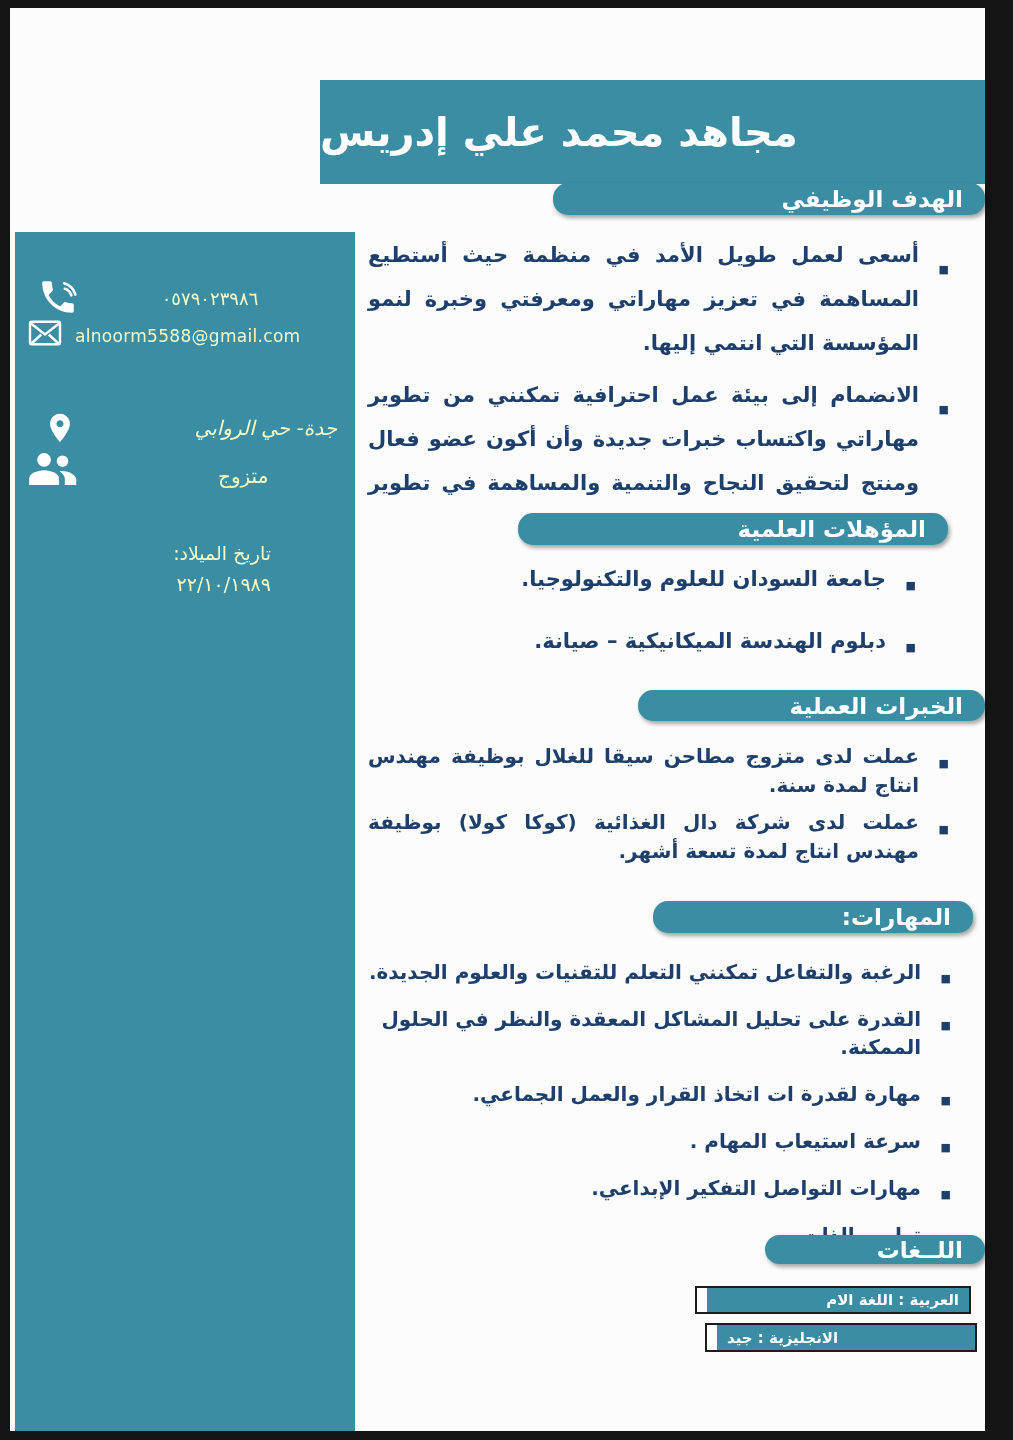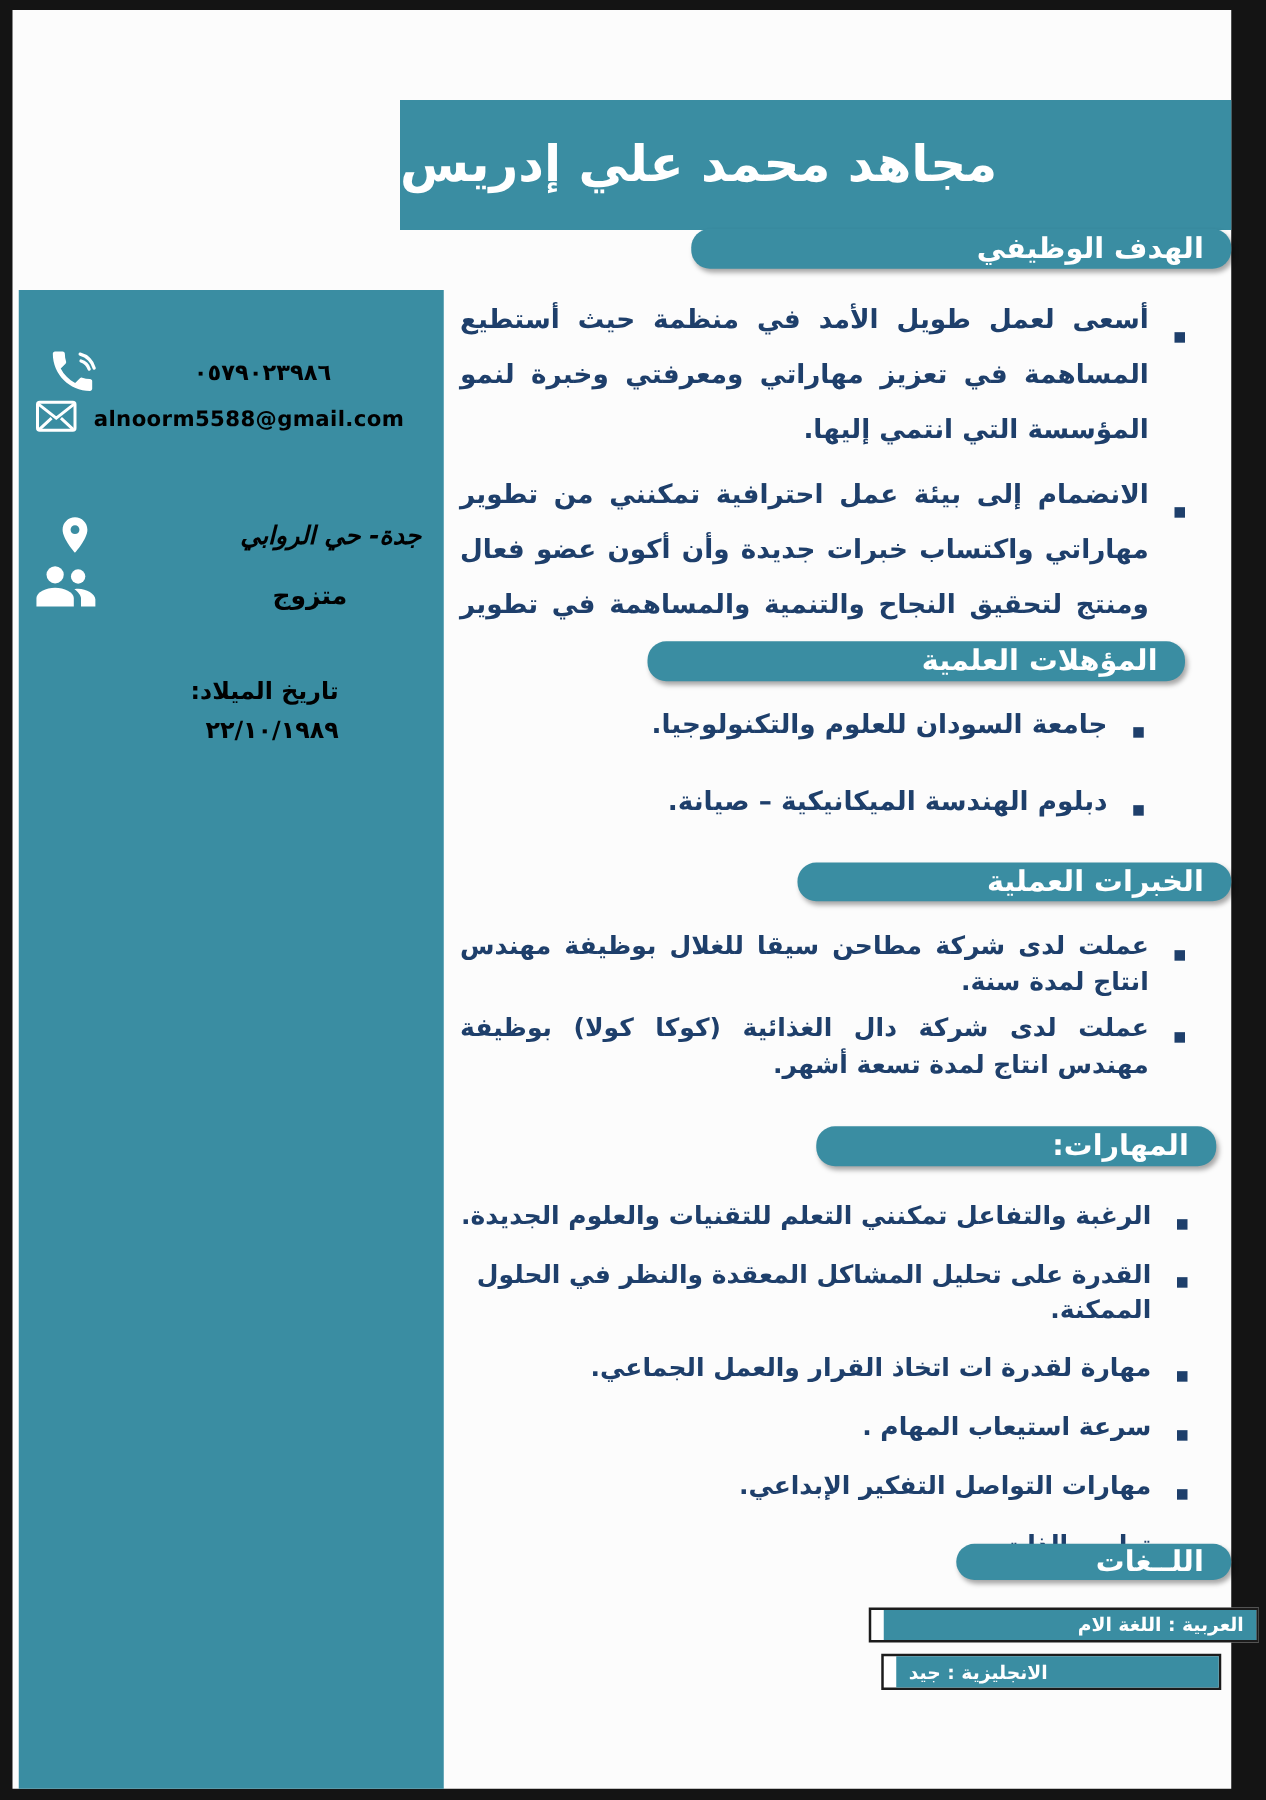--- a/index.html
+++ b/index.html
@@ -28,21 +28,21 @@
     direction:rtl;
     margin-top:44px;
   }
   .band span{color:#fff;font-weight:bold;font-size:40px;letter-spacing:1px;}
   
   .sidebar{
     position:absolute;left:5px;top:224px;width:340px;height:1199px;
     background:var(--teal);color:#fff;
   }
   .sb-ic{position:absolute;line-height:0;}
-  .sb-text{position:absolute;color:#000000;font-weight:bold;direction:rtl;}
+  .sb-text{position:absolute;color:#fef9c3;font-weight:normal;direction:rtl;}
   .sb-phone-ic{left:22px;top:44px;}
   .sb-phone{left:100px;top:56px;width:190px;text-align:center;font-size:18px;letter-spacing:3px;direction:ltr;}
   .sb-email-ic{left:12px;top:86px;}
   .sb-email{left:60px;top:94px;font-size:17px;direction:ltr;letter-spacing:.3px;}
   .sb-pin-ic{left:28px;top:176px;}
   .sb-location{right:18px;top:184px;font-size:20px;font-style:italic;}
   .sb-people-ic{left:8px;top:214px;}
   .sb-marital{left:203px;top:232px;font-size:20px;}
   .sb-dob{right:84px;top:306px;font-size:19px;line-height:31px;text-align:right;}
   
@@ -81,21 +81,21 @@
   .l-skill li::before{top:7px;}
   
   .lang-bar{
     position:absolute;border:2px solid #1c1c1c;background:#fff;
   }
   .lang-fill{
     position:absolute;top:0;bottom:0;right:0;left:10px;background:var(--teal);
     color:#fff;font-weight:bold;font-size:15px;
     display:flex;align-items:center;direction:rtl;padding:0 10px;
   }
-  .lb1{left:685px;top:1278px;width:312px;height:28px;}
+  .lb1{left:685px;top:1278px;width:276px;height:28px;}
   .lb1 .lang-fill{justify-content:flex-start;}
   .lb2{left:695px;top:1315px;width:272px;height:29px;text-align:center;}
   .lb2 .lang-fill{justify-content:flex-end;}
 </style>
 </head>
 <body>
 
 <div class="page">
 
   <div class="band">
@@ -158,21 +158,21 @@
   </div>
   <ul class="cv-list l-qual">
     <li>جامعة السودان للعلوم والتكنولوجيا.</li>
     <li>دبلوم الهندسة الميكانيكية – صيانة.</li>
   </ul>
 
   <div class="sec-h h-exp">
     <span>الخبرات العملية</span>
   </div>
   <ul class="cv-list l-exp">
-    <li>عملت لدى شركة مطاحن سيقا للغلال بوظيفة مهندس انتاج لمدة سنة.</li>
+    <li>عملت لدى متزوج مطاحن سيقا للغلال بوظيفة مهندس انتاج لمدة سنة.</li>
     <li>عملت لدى شركة دال الغذائية (كوكا كولا) بوظيفة مهندس انتاج لمدة تسعة أشهر.</li>
   </ul>
 
   <div class="sec-h h-skill">
     <span>المهارات:</span>
   </div>
   <ul class="cv-list l-skill">
     <li>الرغبة والتفاعل تمكنني التعلم للتقنيات والعلوم الجديدة.</li>
     <li>القدرة على تحليل المشاكل المعقدة والنظر في الحلول الممكنة.</li>
     <li>مهارة لقدرة ات اتخاذ القرار والعمل الجماعي.</li>

